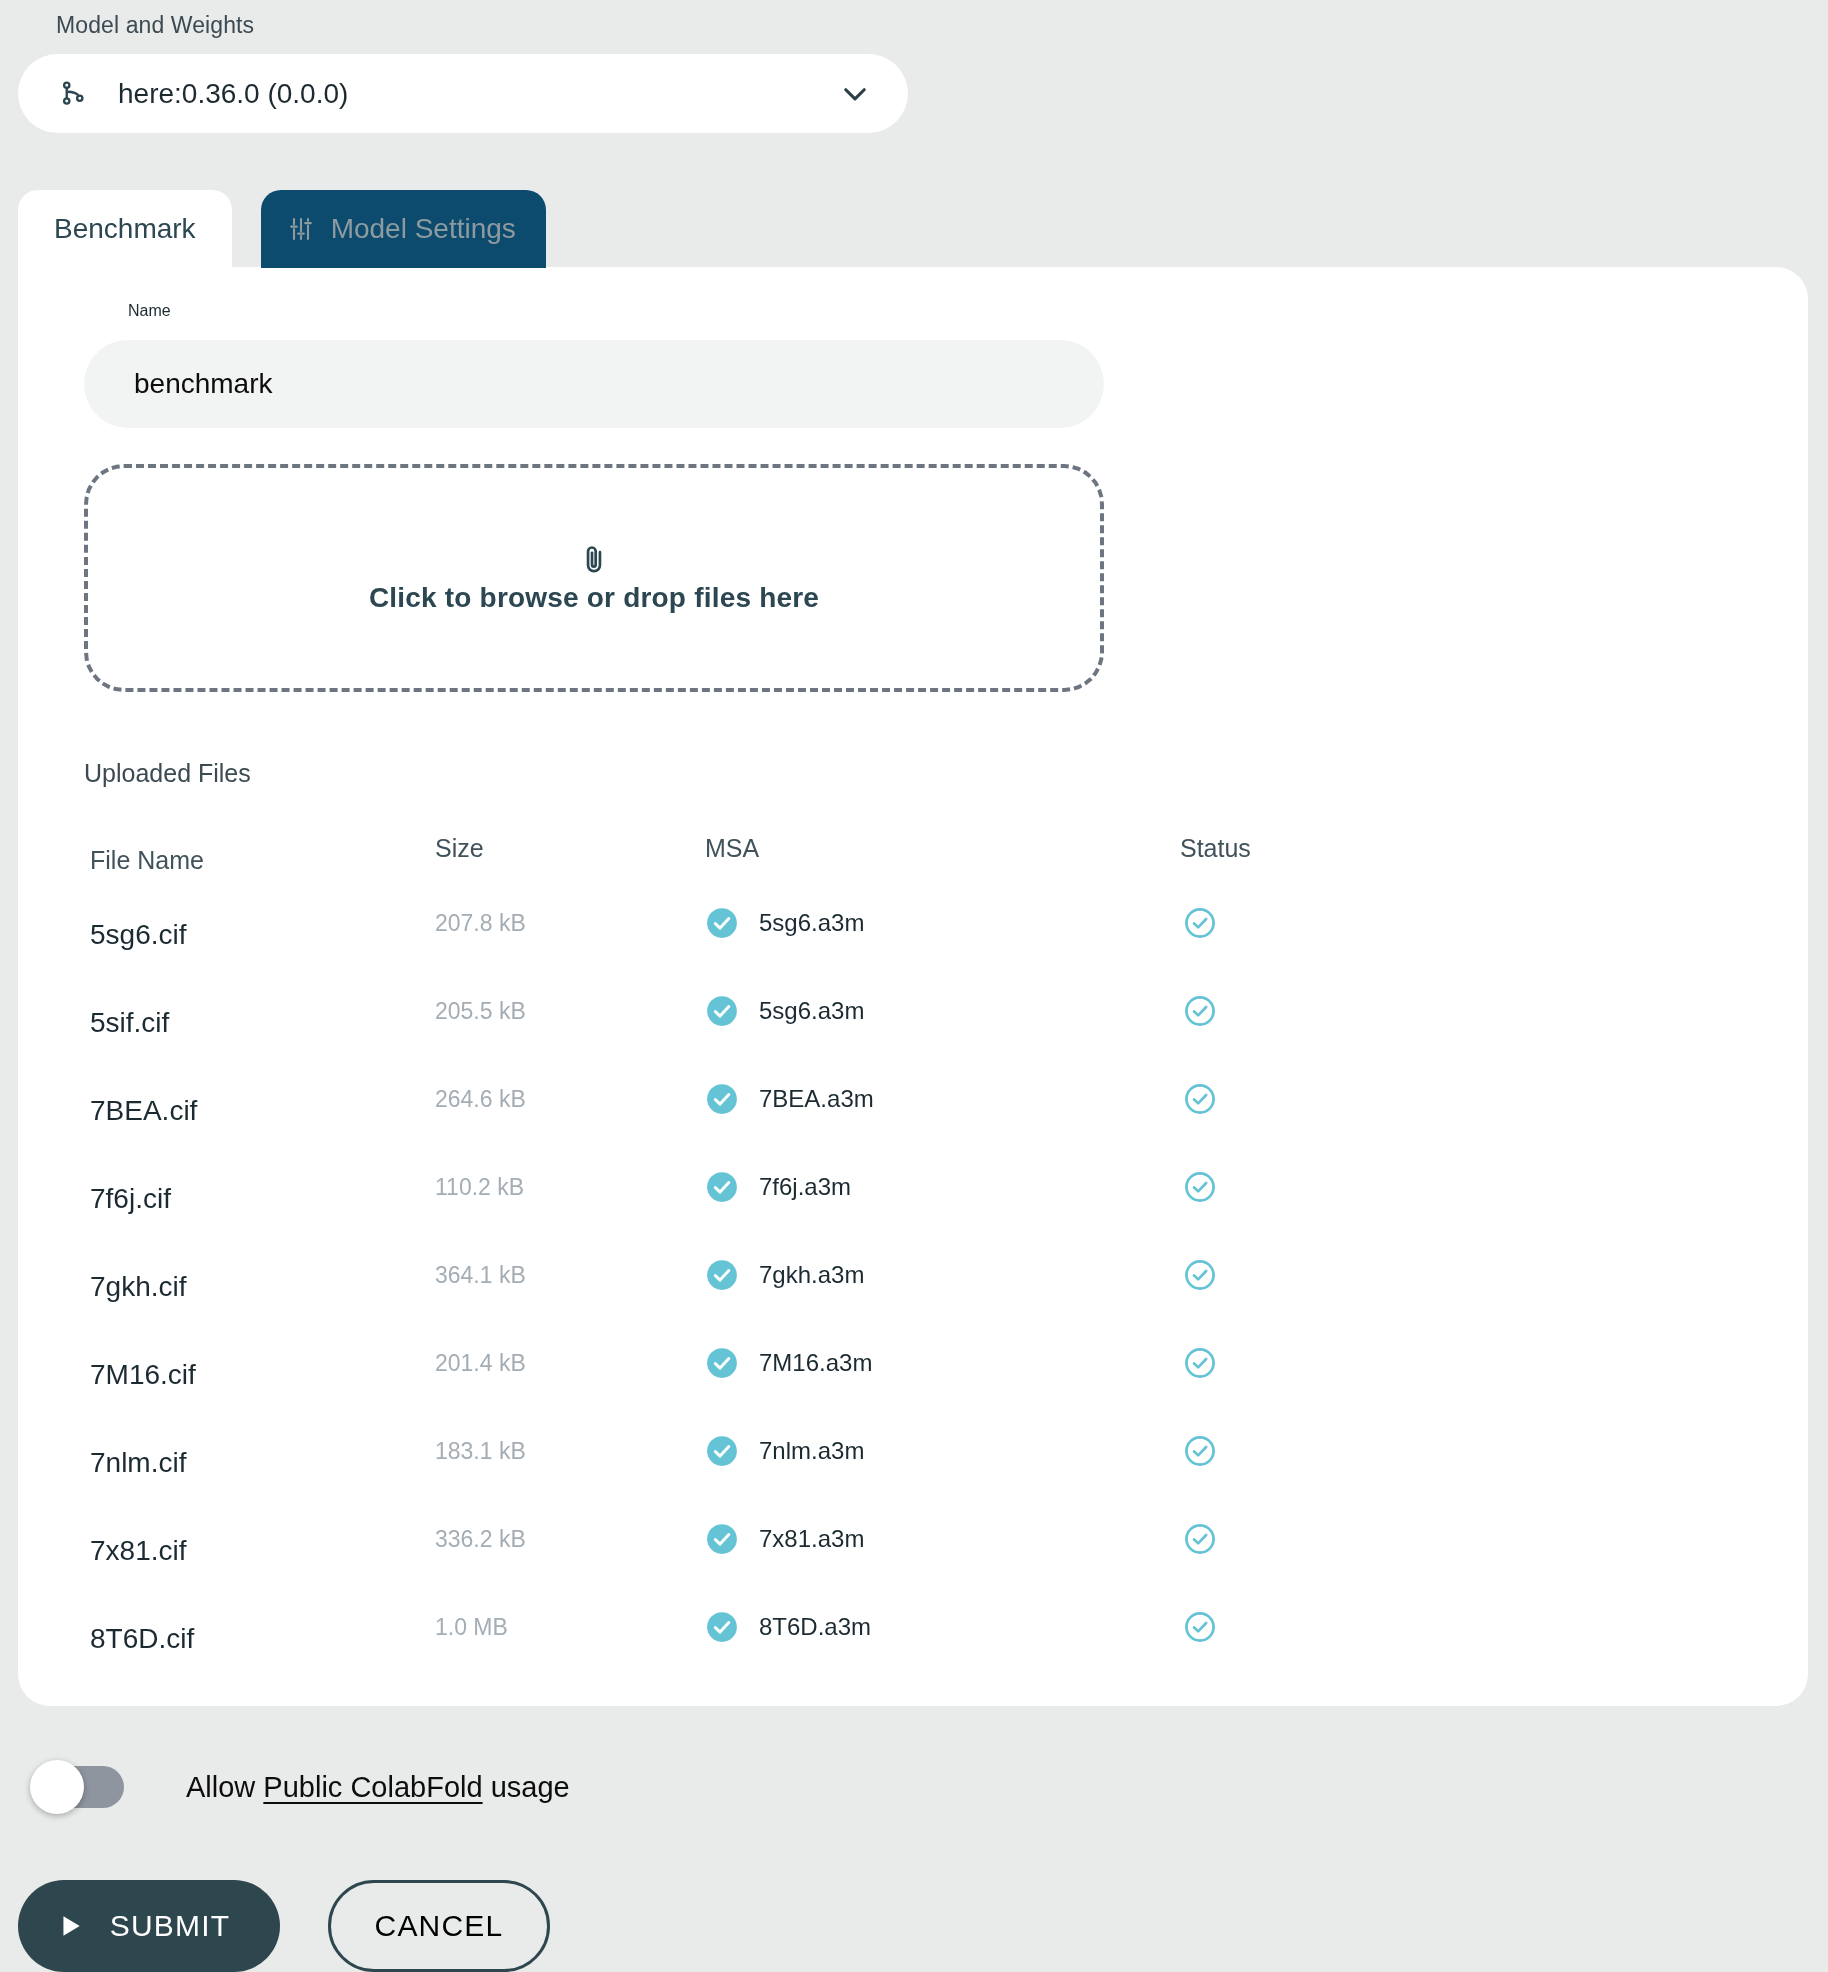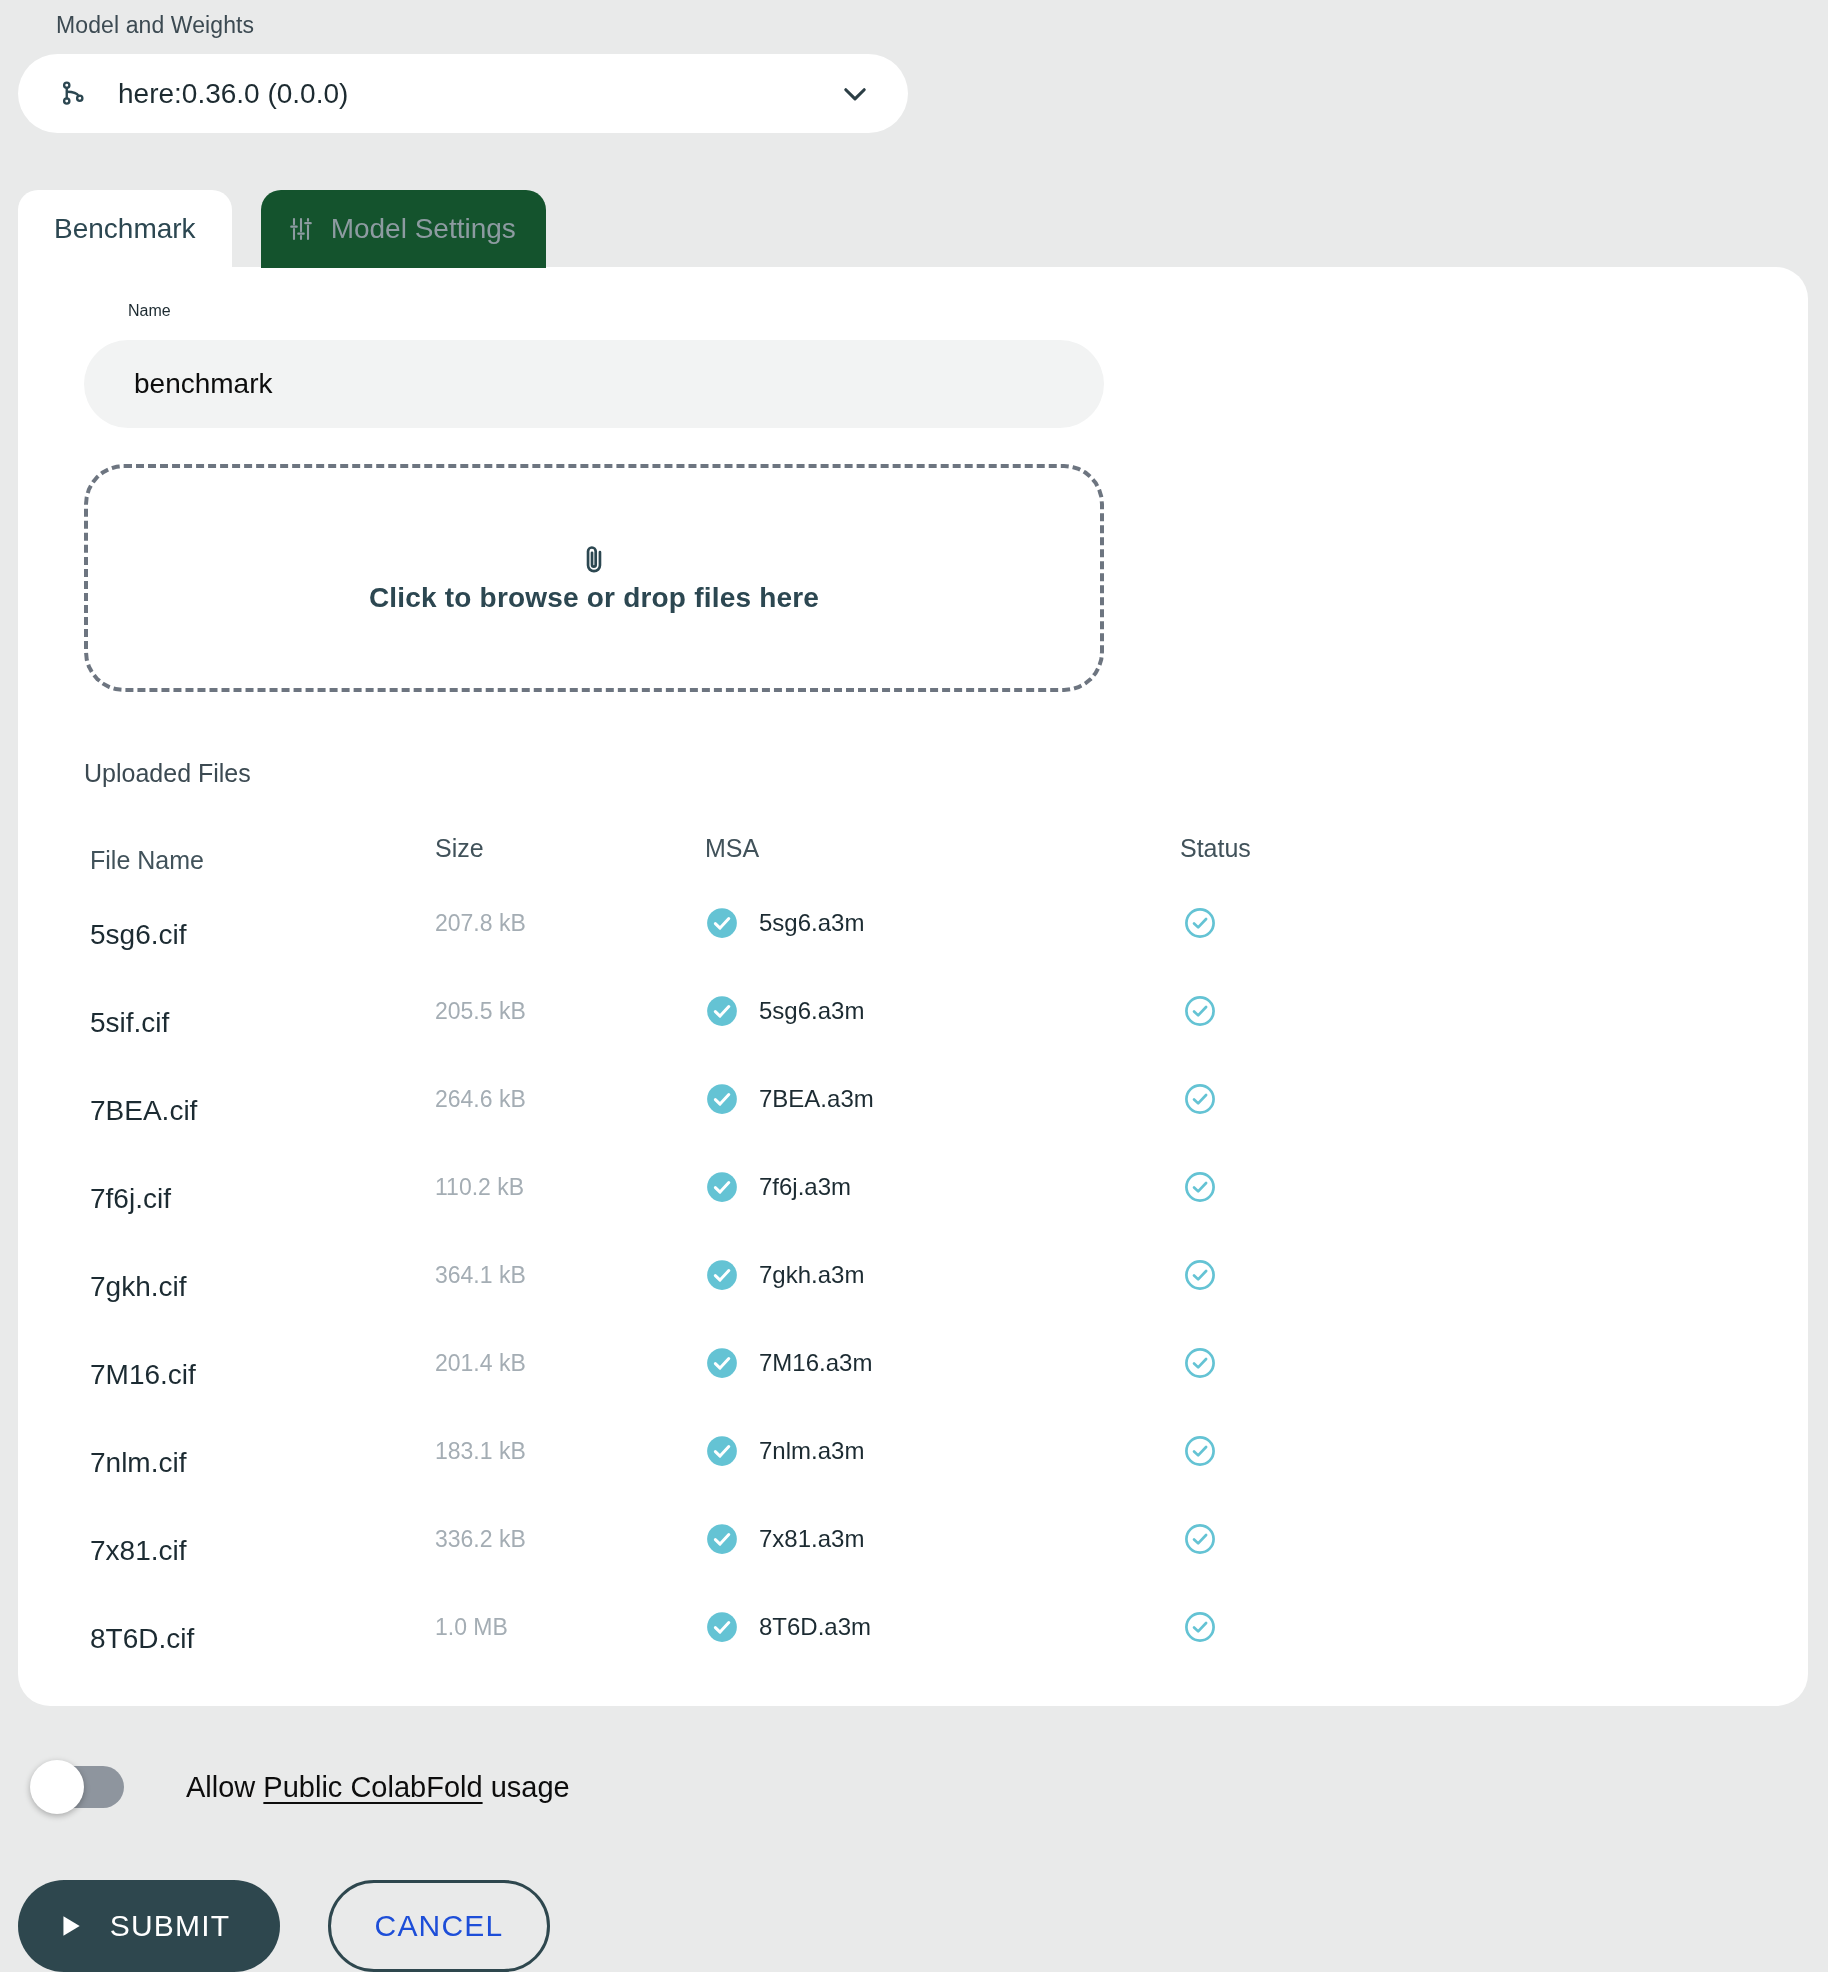--- a/index.html
+++ b/index.html
@@ -81,21 +81,21 @@
     font-size: 28px;
     cursor: pointer;
     white-space: nowrap;
   }
   .tab.active {
     background: #ffffff;
     color: #2c4751;
     padding: 0 36px;
   }
   .tab.inactive {
-    background: #14532d;
+    background: #0c4a6e;
     color: #8d9ba1;
     padding: 0 30px 0 26px;
   }
   .tab .tune-icon {
     width: 28px;
     height: 28px;
     margin-right: 16px;
     flex: 0 0 auto;
   }
 
@@ -287,21 +287,21 @@
     width: 26px;
     height: 30px;
     margin-right: 26px;
     flex: 0 0 auto;
   }
   .btn-cancel {
     height: 92px;
     min-width: 222px;
     border-radius: 46px;
     background: transparent;
-    color: #1d4ed8;
+    color: #000000;
     border: 3px solid #2e474e;
     font-size: 30px;
     letter-spacing: 1.2px;
     cursor: pointer;
     font-family: "Liberation Sans", sans-serif;
     padding: 0 34px;
     box-sizing: border-box;
   }
 </style>
 </head>

